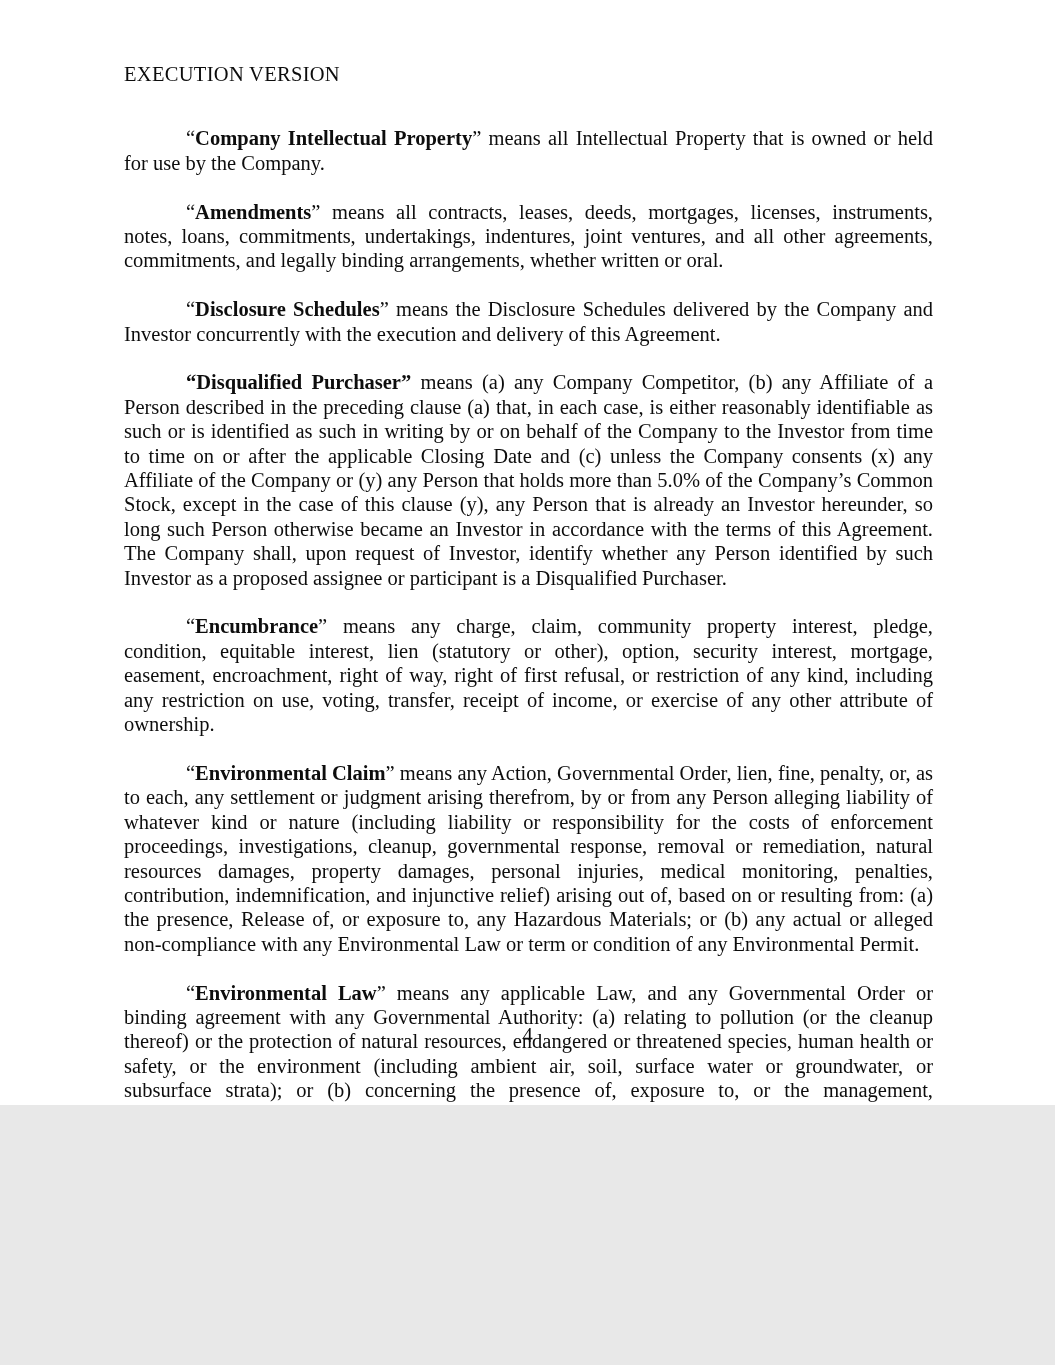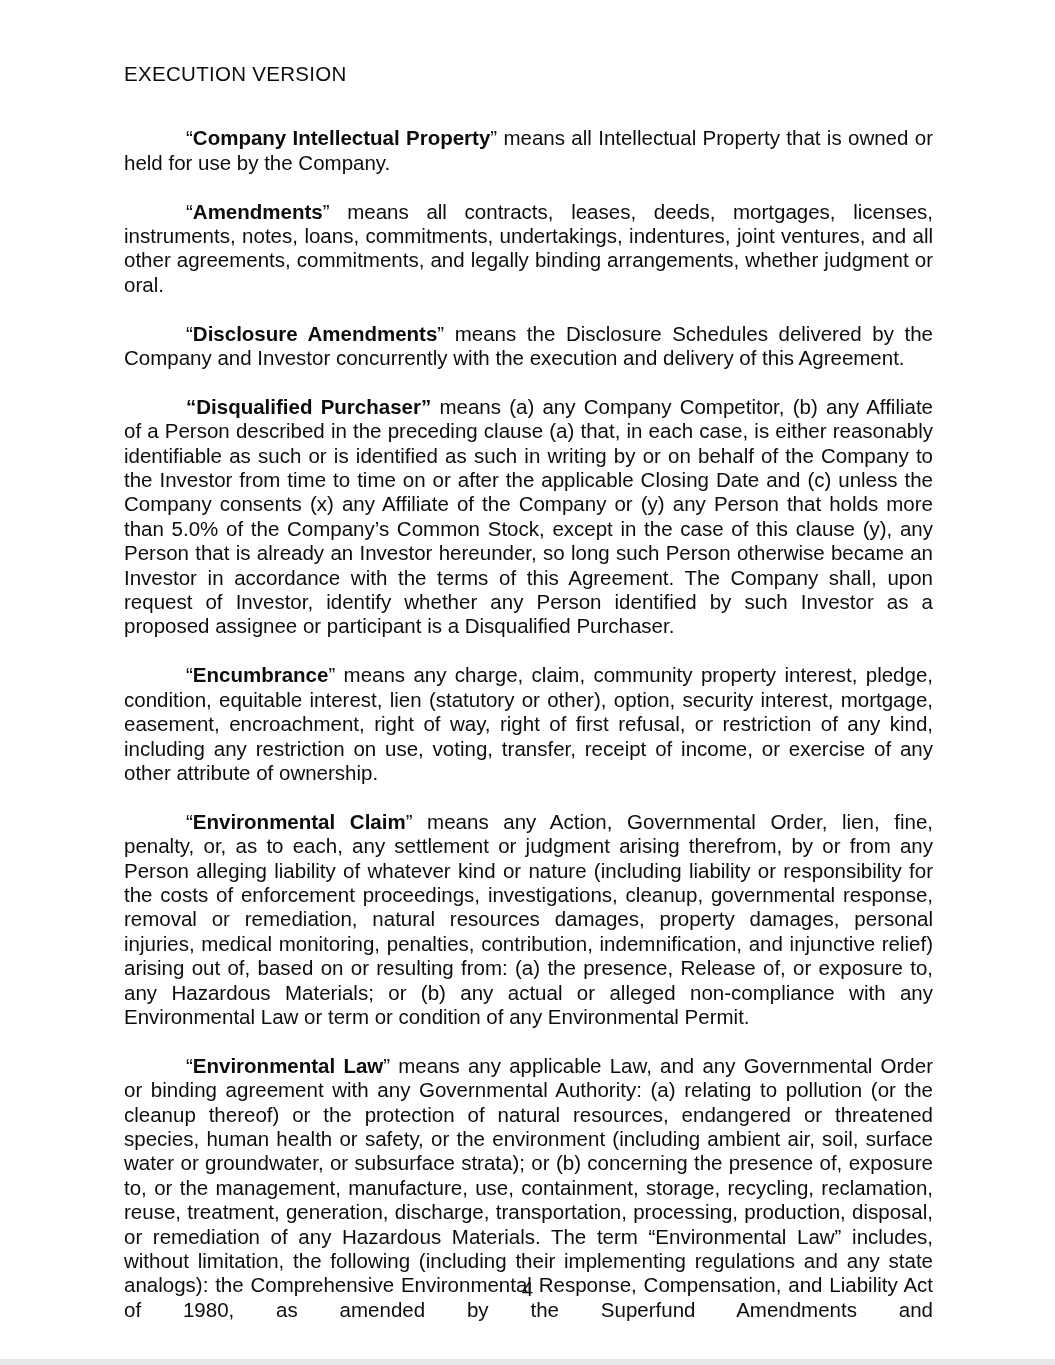--- a/index.html
+++ b/index.html
@@ -3,24 +3,24 @@
 <meta charset="utf-8">
 <style>
   html, body {
     margin: 0;
     padding: 0;
     background: #e8e8e8;
   }
   .page {
     position: relative;
     width: 1055px;
-    height: 1359px;
+    height: 1105px;
     margin: 0 auto;
     background: #ffffff;
-    font-family: Liberation Sans, sans-serif;
+    font-family: Liberation Serif, serif;
     font-size: 20.5px;
     line-height: 24.4px;
     color: #0d0d0d;
     overflow: hidden;
   }
   .content {
     position: absolute;
     left: 124px;
     top: 62px;
     width: 809px;
@@ -54,23 +54,23 @@
 </style>
 </head>
 <body>
 
 <div class="page">
   <div class="content">
     <div class="doc-header">EXECUTION VERSION</div>
 
     <p class="para"><span>“</span><span class="bold">Company Intellectual Property</span><span>” means all Intellectual Property that is owned or held for use by the Company.</span></p>
 
-    <p class="para"><span>“</span><span class="bold">Amendments</span><span>” means all contracts, leases, deeds, mortgages, licenses, instruments, notes, loans, commitments, undertakings, indentures, joint ventures, and all other agreements, commitments, and legally binding arrangements, whether judgment or oral.</span></p>
+    <p class="para"><span>“</span><span class="bold">Amendments</span><span>” means all contracts, leases, deeds, mortgages, licenses, instruments, notes, loans, commitments, undertakings, indentures, joint ventures, and all other agreements, commitments, and legally binding arrangements, whether written or oral.</span></p>
 
-    <p class="para"><span>“</span><span class="bold">Disclosure Amendments</span><span>” means the Disclosure Schedules delivered by the Company and Investor concurrently with the execution and delivery of this Agreement.</span></p>
+    <p class="para"><span>“</span><span class="bold">Disclosure Schedules</span><span>” means the Disclosure Schedules delivered by the Company and Investor concurrently with the execution and delivery of this Agreement.</span></p>
 
     <p class="para"><span class="bold">“Disqualified Purchaser”</span><span> means (a) any Company Competitor, (b) any Affiliate of a Person described in the preceding clause (a) that, in each case, is either reasonably identifiable as such or is identified as such in writing by or on behalf of the Company to the Investor from time to time on or after the applicable Closing Date and (c) unless the Company consents (x) any Affiliate of the Company or (y) any Person that holds more than 5.0% of the Company’s Common Stock, except in the case of this clause (y), any Person that is already an Investor hereunder, so long such Person otherwise became an Investor in accordance with the terms of this Agreement. The Company shall, upon request of Investor, identify whether any Person identified by such Investor as a proposed assignee or participant is a Disqualified Purchaser.</span></p>
 
 
     <p class="para"><span>“</span><span class="bold">Encumbrance</span><span>” means any charge, claim, community property interest, pledge, condition, equitable interest, lien (statutory or other), option, security interest, mortgage, easement, encroachment, right of way, right of first refusal, or restriction of any kind, including any restriction on use, voting, transfer, receipt of income, or exercise of any other attribute of ownership.</span></p>
 
     <p class="para"><span>“</span><span class="bold">Environmental Claim</span><span>” means any Action, Governmental Order, lien, fine, penalty, or, as to each, any settlement or judgment arising therefrom, by or from any Person alleging liability of whatever kind or nature (including liability or responsibility for the costs of enforcement proceedings, investigations, cleanup, governmental response, removal or remediation, natural resources damages, property damages, personal injuries, medical monitoring, penalties, contribution, indemnification, and injunctive relief) arising out of, based on or resulting from: (a) the presence, Release of, or exposure to, any Hazardous Materials; or (b) any actual or alleged non-compliance with any Environmental Law or term or condition of any Environmental Permit.</span></p>
 
     <p class="para cut"><span>“</span><span class="bold">Environmental Law</span><span>” means any applicable Law, and any Governmental Order or binding agreement with any Governmental Authority: (a) relating to pollution (or the cleanup thereof) or the protection of natural resources, endangered or threatened species, human health or safety, or the environment (including ambient air, soil, surface water or groundwater, or subsurface strata); or (b) concerning the presence of, exposure to, or the management, manufacture, use, containment, storage, recycling, reclamation, reuse, treatment, generation, discharge, transportation, processing, production, disposal, or remediation of any Hazardous Materials. The term “Environmental Law” includes, without limitation, the following (including their implementing regulations and any state analogs): the Comprehensive Environmental Response, Compensation, and Liability Act of 1980, as amended by the Superfund Amendments and</span></p>
   </div>

